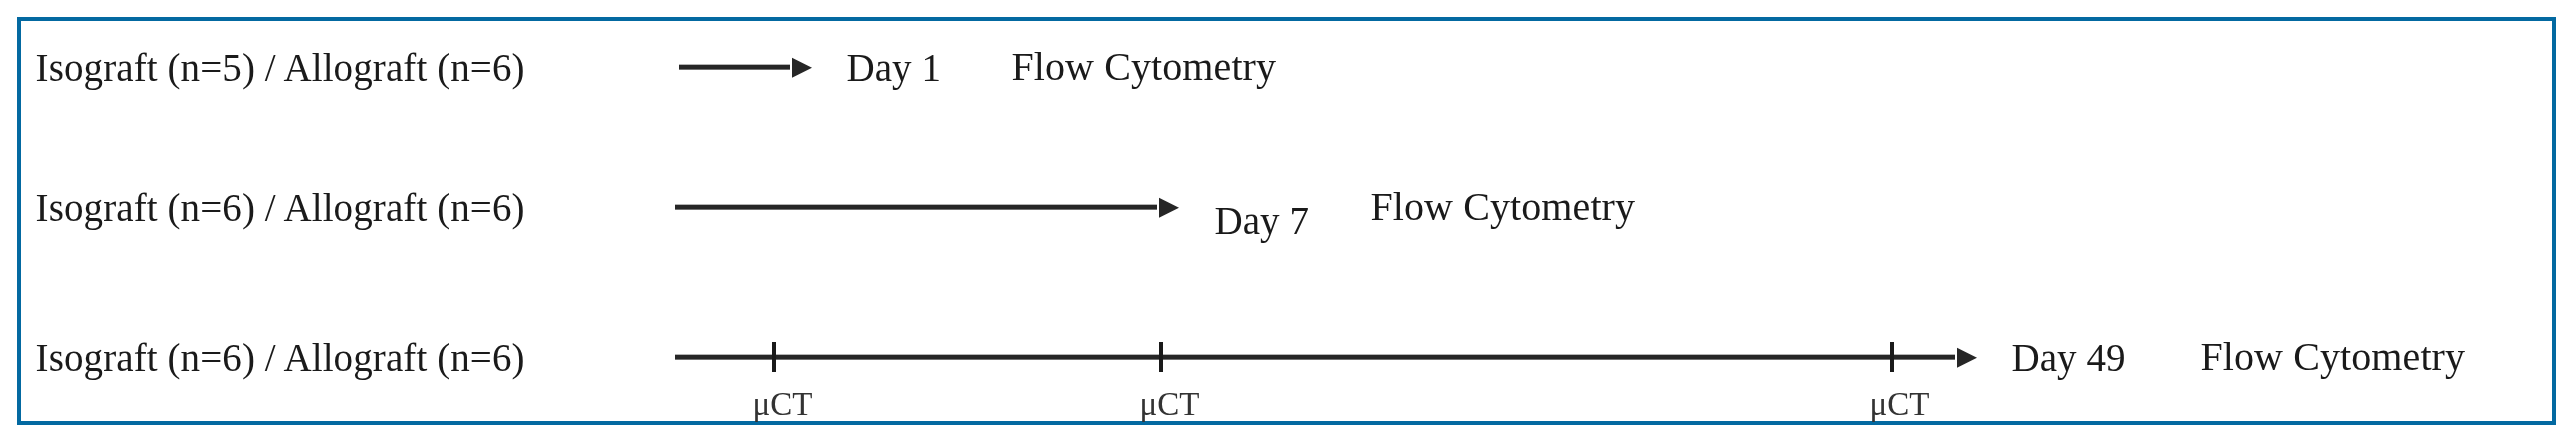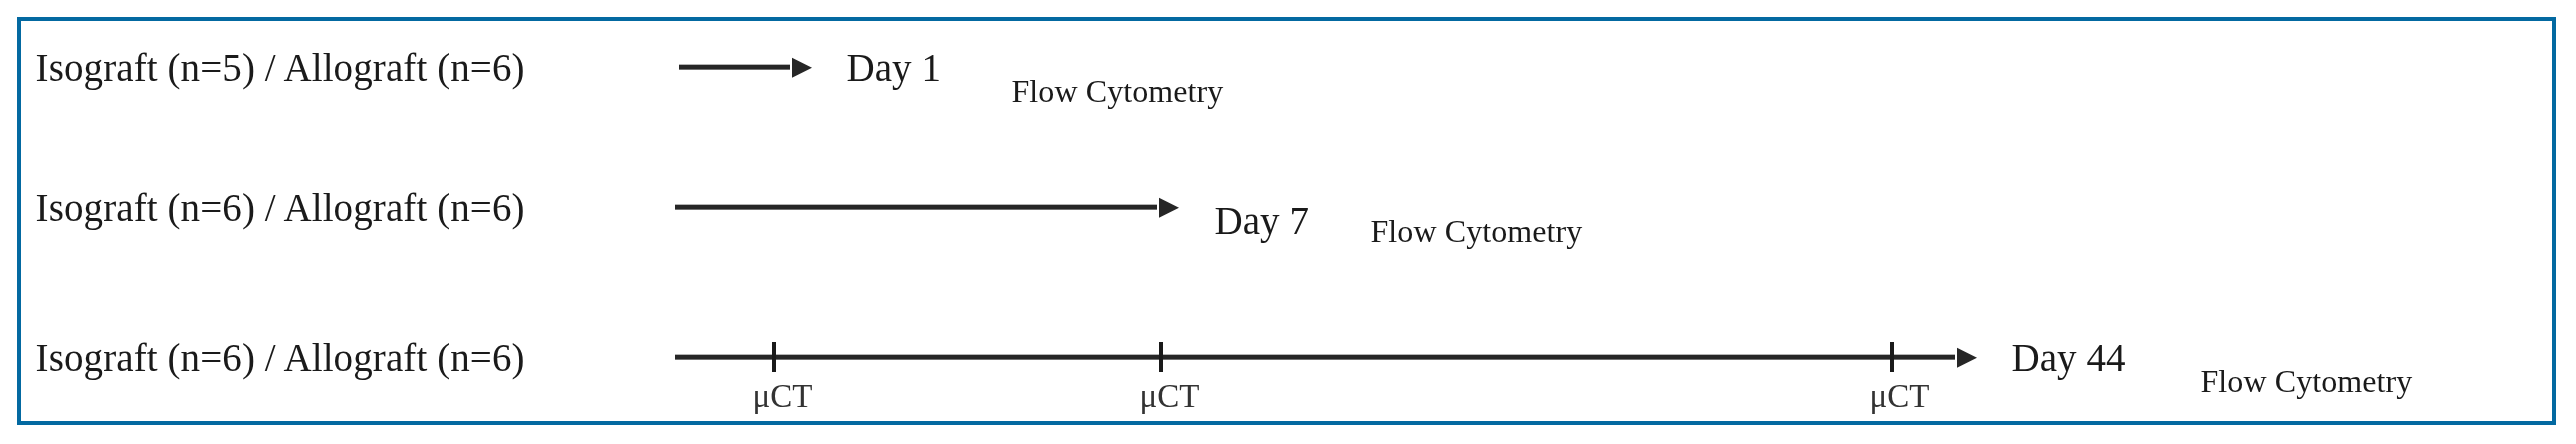--- a/index.html
+++ b/index.html
@@ -40,21 +40,21 @@
     position: absolute;
     white-space: nowrap;
     color: #1a1a1a;
     font-size: 39px;
     line-height: 1;
     letter-spacing: 0.1px;
     transform: translateY(-50%);
   }
   .group-label { font-size: 39px; }
   .day-label   { font-size: 39px; margin-left: 29px; }
-  .assay-label { font-size: 32px; margin-top: 24px; }
+  .assay-label { font-size: 40px; }
   
   .arrow {
     position: absolute;
     height: 4.7px;
     background: #262626;
     transform: translateY(-50%);
   }
   .arrow::after {
     content: "";
     position: absolute;
@@ -73,20 +73,21 @@
     height: 30px;
     background: #1a1a1a;
     transform: translate(-50%, -50%);
   }
   .tick-label {
     position: absolute;
     font-size: 33px;
     color: #333333;
     white-space: nowrap;
     transform: translateX(-50%);
+    margin-top: 8px;
   }
 </style>
 </head>
 <body>
 
 <div id="figure">
   <div id="frame">
 
     <div class="row" style="top:46px">
       <div class="txt group-label" style="left:14.2px; top:0">Isograft (n=5) / Allograft (n=6)</div>
@@ -115,20 +116,20 @@
 
       <div class="tick" style="left:753px; top:0"></div>
       <div class="tick-label" style="left:761px; top:20.5px">μCT</div>
 
       <div class="tick" style="left:1140px; top:0"></div>
       <div class="tick-label" style="left:1148px; top:20.5px">μCT</div>
 
       <div class="tick" style="left:1871px; top:0"></div>
       <div class="tick-label" style="left:1878px; top:20.5px">μCT</div>
 
-      <div class="txt day-label" style="left:1961px; top:0">Day 44</div>
+      <div class="txt day-label" style="left:1961px; top:0">Day 49</div>
 
       <div class="txt assay-label" style="left:2179px; top:0">Flow Cytometry</div>
     </div>
 
   </div>
 </div>
 
 
 </body></html>

